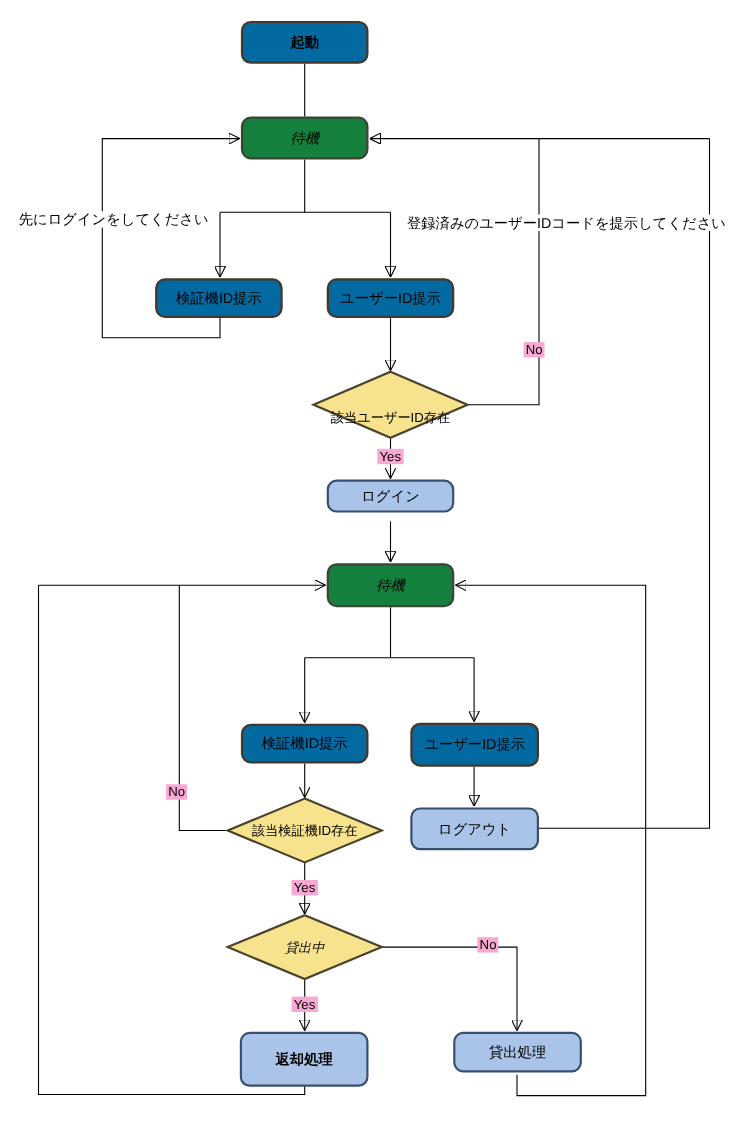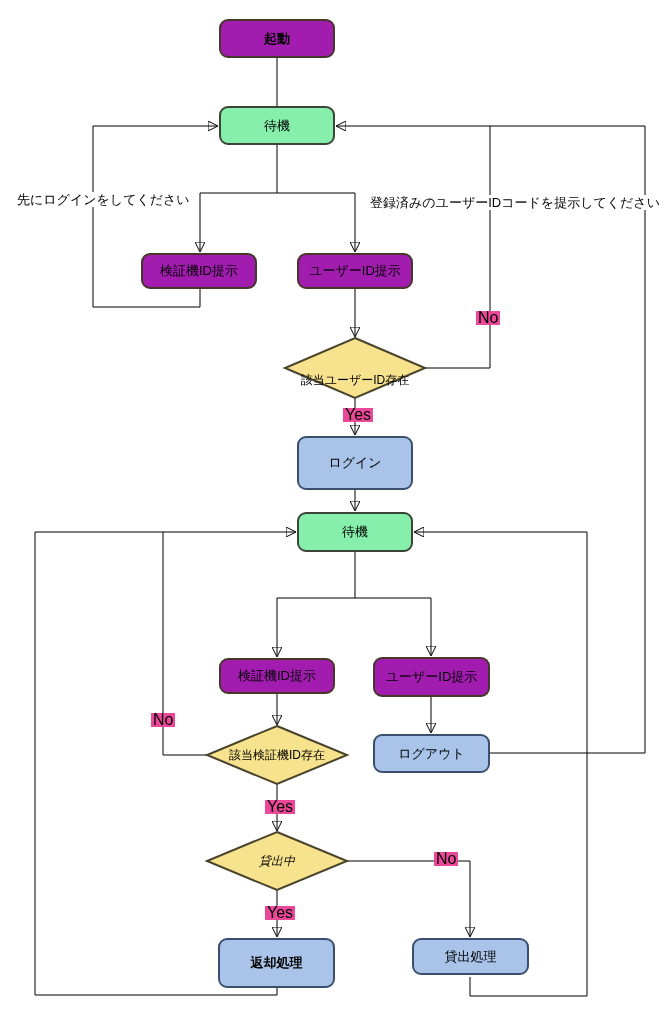--- a/index.html
+++ b/index.html
@@ -7,29 +7,29 @@
     position:relative;width:672px;height:1024px;background:#ffffff;overflow:hidden;
     font-family:"Liberation Sans","DejaVu Sans",sans-serif;color:#000;
   }
   .edges{position:absolute;left:0;top:0;width:672px;height:1024px;}
   .edges path{fill:none;stroke:#000;stroke-width:1;}
   .node{
     position:absolute;display:flex;align-items:center;justify-content:center;
     box-sizing:border-box;border:2px solid #3c3c3c;border-radius:9px;
     font-size:13px;line-height:1.2;text-align:center;
   }
-  .orange{background:#a21caf;border-color:#46372a;justify-content:center;}
-  .green{background:#86efac;border-color:#3c4436;}
+  .orange{background:#0369a1;border-color:#46372a;justify-content:center;}
+  .green{background:#15803d;border-color:#3c4436;font-style:italic;}
   .blue{background:#a9c4e8;border-color:#3a4f6f;}
   .bold{font-weight:bold;}
   .diamond-label{
     position:absolute;width:140px;text-align:center;font-size:12px;line-height:16px;
   }
   .edge-label{
-    position:absolute;font-size:16px;line-height:14px;background:#ec4899;padding:0 2px;
+    position:absolute;font-size:12px;line-height:14px;background:#f9a8d4;padding:0 2px;
   }
   .annotation{
     position:absolute;font-size:13px;line-height:15px;white-space:nowrap;background:#ffffff;
   }
 </style>
 </head>
 <body>
 
 <div class="canvas">
 
@@ -76,21 +76,21 @@
   </div>
   <div class="node green" style="left:219px;top:106px;width:116px;height:39px;">
     <span>待機</span>
   </div>
   <div class="node orange" style="left:141px;top:253px;width:116px;height:36px;">
     <span>検証機ID提示</span>
   </div>
   <div class="node orange" style="left:297px;top:253px;width:116px;height:36px;">
     <span>ユーザーID提示</span>
   </div>
-  <div class="node blue" style="left:297px;top:436px;width:116px;height:54px;align-items:center;">
+  <div class="node blue" style="left:297px;top:436px;width:116px;height:30px;align-items:center;">
     <span>ログイン</span>
   </div>
   <div class="node green" style="left:297px;top:512px;width:116px;height:40px;">
     <span>待機</span>
   </div>
   <div class="node orange" style="left:219px;top:658px;width:116px;height:36px;">
     <span>検証機ID提示</span>
   </div>
   <div class="node orange" style="left:373px;top:657px;width:117px;height:40px;">
     <span>ユーザーID提示</span>

